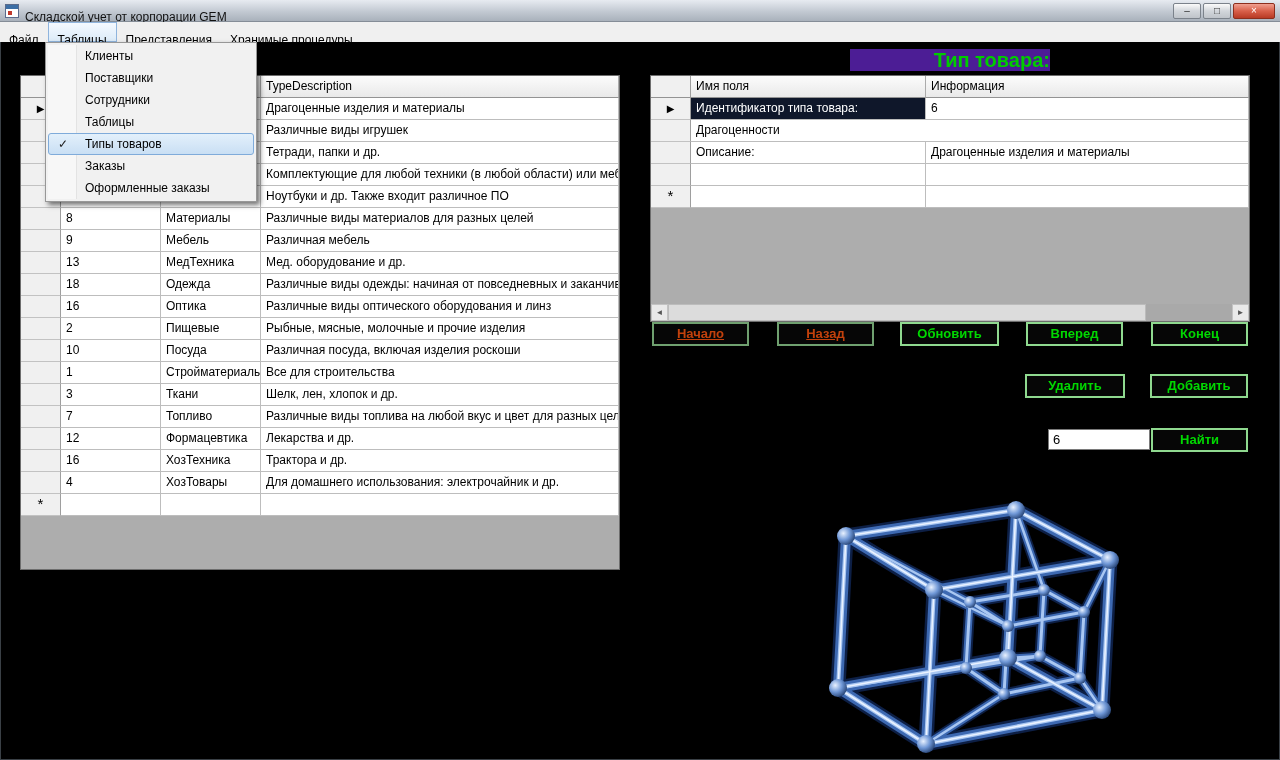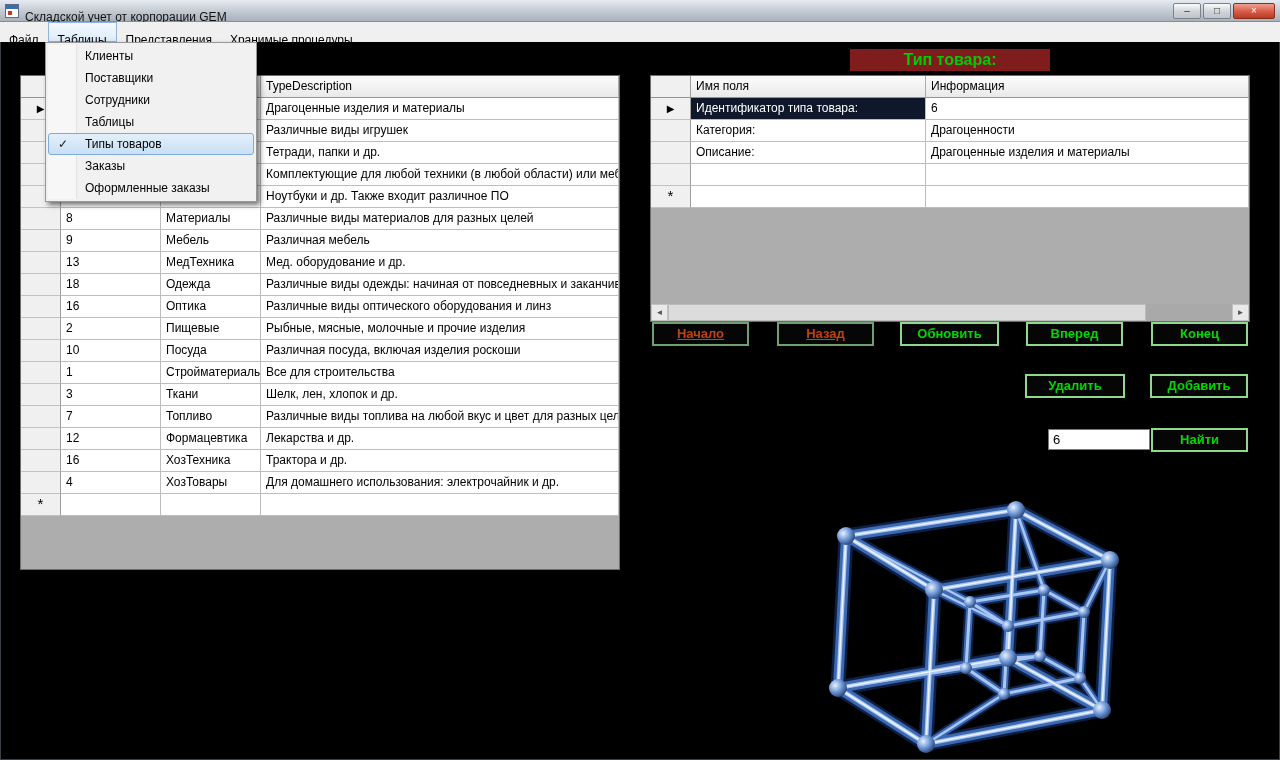--- a/index.html
+++ b/index.html
@@ -72,21 +72,21 @@
   #btn-end     { left:1151px; top:322px; width:97px; }
   #btn-delete  { left:1025px; top:374px; width:100px; }
   #btn-add     { left:1150px; top:374px; width:98px; }
   #btn-find    { left:1151px; top:428px; width:97px; }
 
   .search-input { position:absolute; left:1048px; top:429px; width:102px; height:21px;
     border:1px solid #7a7a7a; background:#fff; font-size:13px; padding:0 4px;
     font-family:"Liberation Sans", sans-serif; color:#000; }
 
   .detail-title { position:absolute; left:850px; top:49px; width:200px; height:22px;
-    background:#7f1d1d; color:#00cc00; font-size:16px; font-weight:bold; text-align:center; line-height:22px; }
+    background:#4c1d95; color:#00cc00; font-size:20px; font-weight:bold; text-align:right; line-height:22px; }
 
   .tesseract { position:absolute; left:758px; top:498px; width:404px; height:262px; }
 </style>
 </head>
 <body>
 
 <div class="titlebar">
   <span class="app-icon"></span>
   <span class="win-title">Складской учет от корпорации GEM</span>
   <div class="win-buttons">
@@ -286,21 +286,20 @@
     <div class="cell c-field">Имя поля</div>
     <div class="cell c-info">Информация</div>
   </div>
   <div class="g-row">
     <div class="rowhdr">▶</div>
     <div class="cell c-field selected">Идентификатор типа товара:</div>
     <div class="cell c-info">6</div>
   </div>
   <div class="g-row">
     <div class="rowhdr"></div>
-    <div class="cell c-field">Категория:</div>
     <div class="cell c-info">Драгоценности</div>
   </div>
   <div class="g-row">
     <div class="rowhdr"></div>
     <div class="cell c-field">Описание:</div>
     <div class="cell c-info">Драгоценные изделия и материалы</div>
   </div>
   <div class="g-row">
     <div class="rowhdr"></div>
     <div class="cell c-field"></div>

